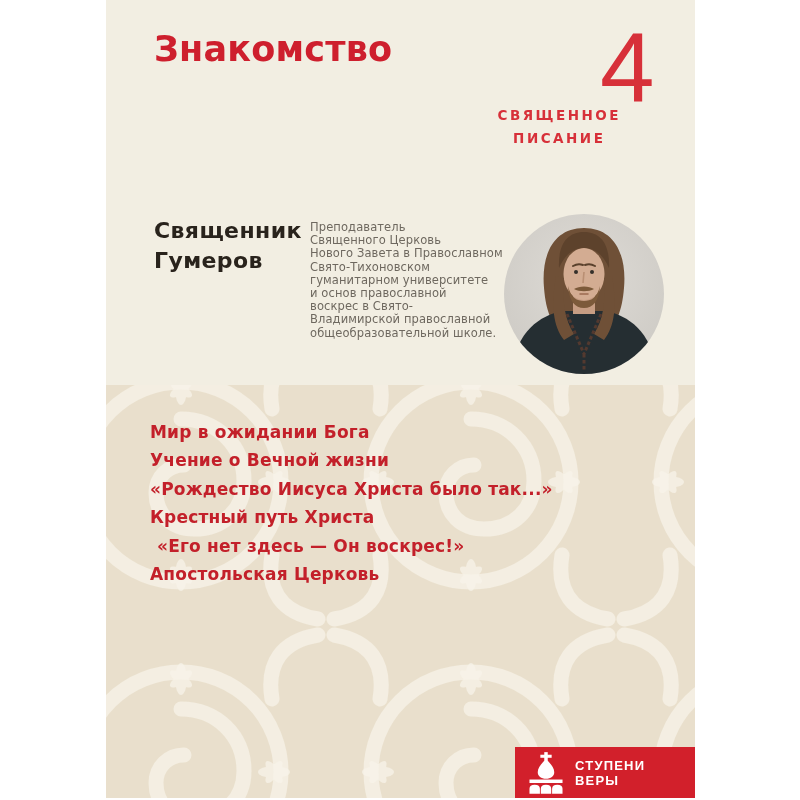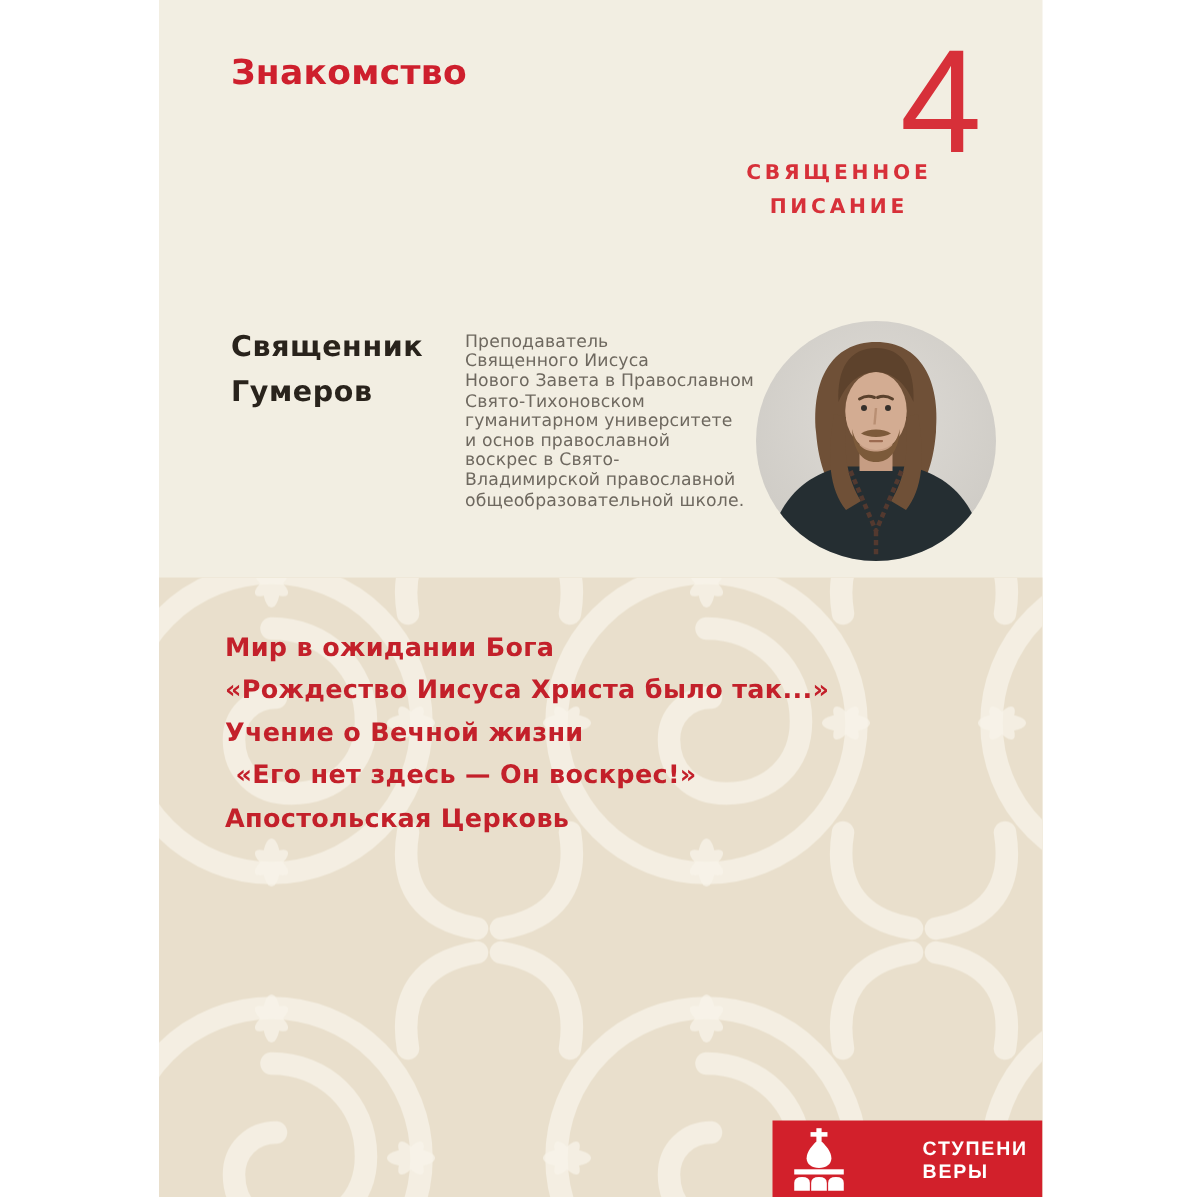--- a/index.html
+++ b/index.html
@@ -9,37 +9,37 @@
     font-family:"DejaVu Sans","Liberation Sans",sans-serif;
   }
   .cover{
     position:absolute;left:106px;top:0;width:589px;height:798px;
     background:#f2eee2;
   }
   
   .cover-top{position:absolute;left:0;top:0;width:589px;height:385px;}
   .title{
     position:absolute;left:48px;top:31px;
-    font-size:23px;line-height:37px;font-weight:bold;color:#ce1f2d;
+    font-size:35px;line-height:37px;font-weight:bold;color:#ce1f2d;
     letter-spacing:0.2px;white-space:nowrap;text-align:center;
   }
   .series-number{
     position:absolute;left:494px;top:18px;
     font-size:98px;line-height:1;font-weight:100;
     font-family:"Liberation Sans",sans-serif;
     color:#d73039;
   }
   .series-label{
     position:absolute;top:104px;right:74px;text-align:center;
     font-size:13.5px;line-height:23px;font-weight:bold;
     letter-spacing:2.5px;color:#d73039;white-space:nowrap;
   }
   .author-name{
     position:absolute;left:48px;top:216px;
-    font-size:19px;line-height:30px;font-weight:bold;color:#29231c;
+    font-size:22px;line-height:30px;font-weight:bold;color:#29231c;
     letter-spacing:0.4px;
   }
   .bio{
     position:absolute;left:204px;top:221px;
     font-size:11.5px;line-height:13.2px;color:#6e685f;
     letter-spacing:0.1px;white-space:nowrap;
   }
   .portrait{position:absolute;left:398px;top:214px;width:160px;height:160px;}
   
   .cover-bottom{
@@ -50,21 +50,21 @@
   .chapters{position:absolute;left:44px;top:33px;}
   .chapter{
     font-size:17px;line-height:28.4px;font-weight:bold;color:#c3202a;
     white-space:nowrap;letter-spacing:0.2px;
   }
   .chapter.indent{padding-left:7px;}
   
   .logo{
     position:absolute;right:0;bottom:0;width:180px;height:51px;
     background:#d2202b;display:flex;align-items:center;
-    box-sizing:border-box;padding-left:11px;gap:40px;
+    box-sizing:border-box;padding-left:11px;
   }
   .logo-icon{flex:none;display:block;}
   .logo-text{
     margin-left:9px;color:#ffffff;font-weight:bold;
     font-size:13px;line-height:15px;letter-spacing:1.2px;
     font-family:"Liberation Sans",sans-serif;white-space:nowrap;
   }
 </style>
 </head>
 <body>
@@ -84,21 +84,21 @@
       <div>ПИСАНИЕ</div>
     </div>
 
     <div class="author-name">
       <div>Священник</div>
       <div>Гумеров</div>
     </div>
 
     <div class="bio">
       <div>Преподаватель</div>
-      <div>Священного Иисуса</div>
+      <div>Священного Церковь</div>
       <div>Нового Завета в Православном</div>
       <div>Свято-Тихоновском</div>
       <div>гуманитарном университете</div>
       <div>и основ православной</div>
       <div>воскрес в Свято-</div>
       <div>Владимирской православной</div>
       <div>общеобразовательной школе.</div>
     </div>
 
     <svg class="portrait" viewBox="0 0 160 160" width="160" height="160">
@@ -167,22 +167,23 @@
                 <ellipse transform="rotate(-55)" rx="5" ry="13"></ellipse>
               </g>
           </g>
         </pattern>
       </defs>
       <rect width="589" height="413" fill="url(#dmk)"></rect>
     </svg>
 
     <div class="chapters">
       <div class="chapter">Мир в ожидании Бога</div>
+      <div class="chapter">Учение о Вечной жизни</div>
       <div class="chapter">«Рождество Иисуса Христа было так...»</div>
-      <div class="chapter">Учение о Вечной жизни</div>
+      <div class="chapter">Крестный путь Христа</div>
       <div class="chapter indent">«Его нет здесь — Он воскрес!»</div>
       <div class="chapter">Апостольская Церковь</div>
     </div>
 
     <div class="logo">
       <svg class="logo-icon" viewBox="0 0 46 48" width="40" height="42" fill="#ffffff">
         <rect x="21" y="0" width="4" height="10"></rect>
         <rect x="16.5" y="3" width="13" height="3.5"></rect>
         <path d="M23 8 C18 13 13.5 17.5 13.5 23 C13.5 27.5 17.5 30.5 23 30.5 C28.5 30.5 32.5 27.5 32.5 23 C32.5 17.5 28 13 23 8 Z"></path>
         <rect x="4" y="31.5" width="38" height="4"></rect>

